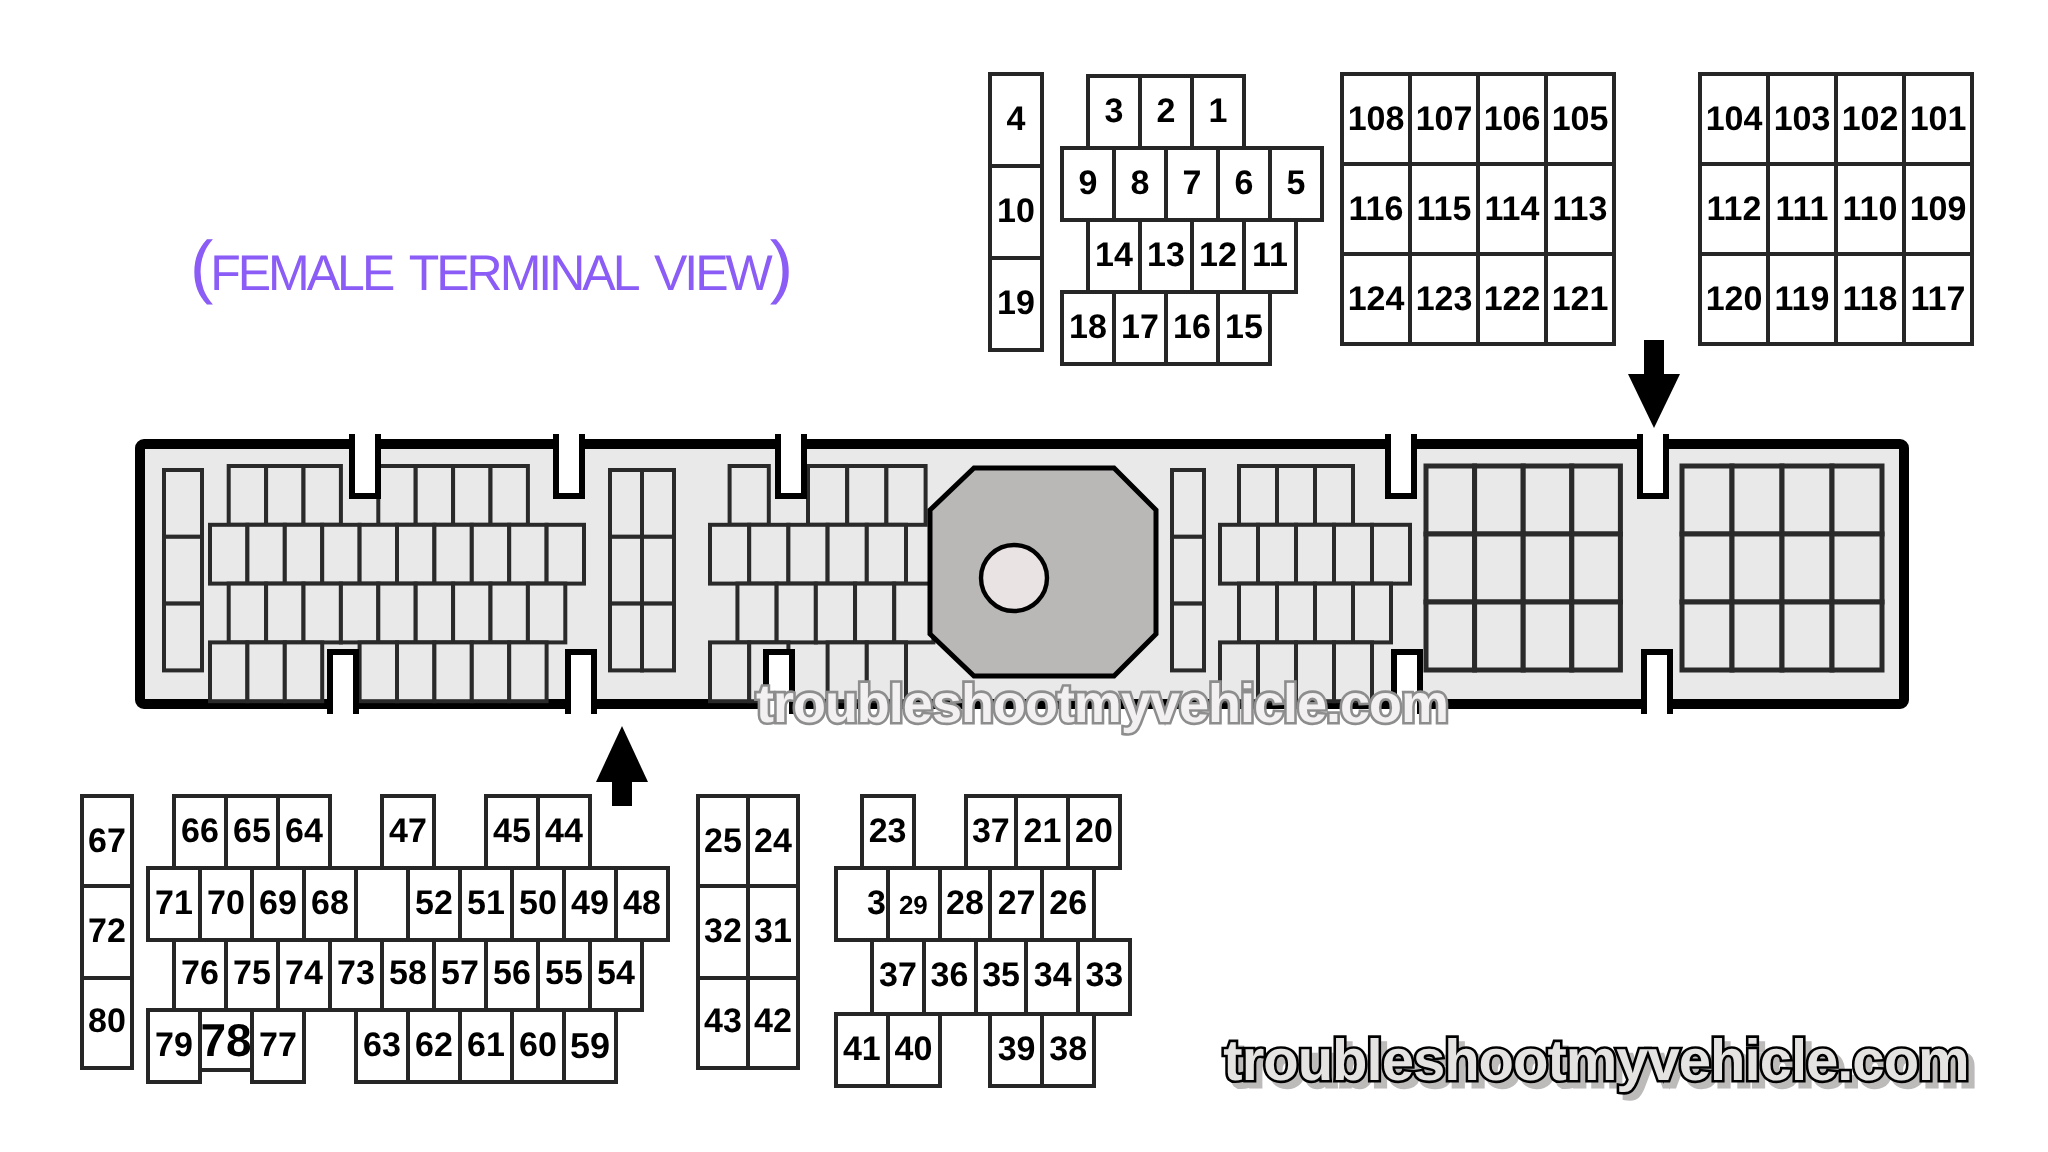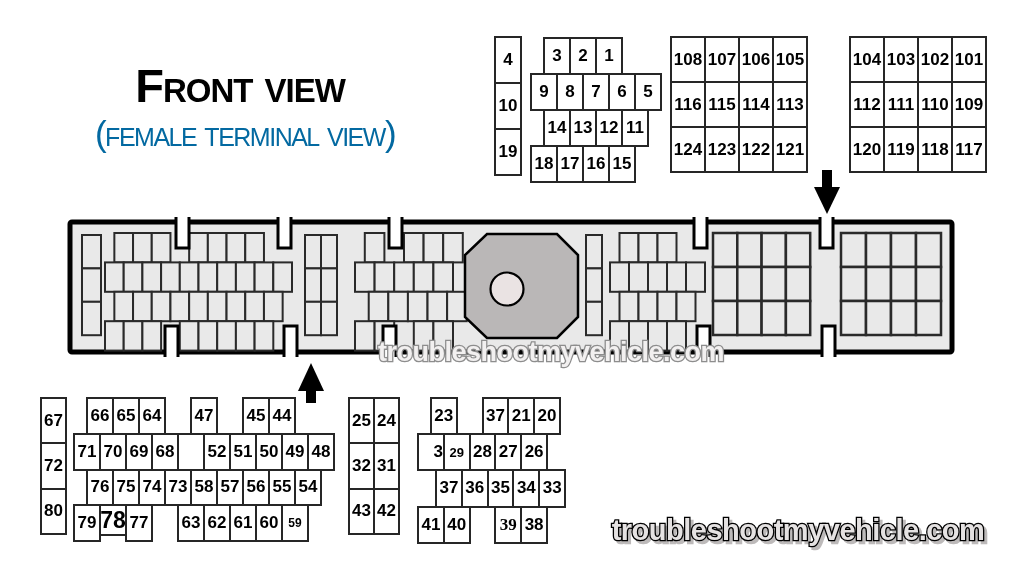--- a/index.html
+++ b/index.html
@@ -3,33 +3,32 @@
 <meta charset="utf-8">
 <style>
   html,body{margin:0;padding:0;background:#fff;}
   .stage{position:relative;width:1024px;height:576px;background:#fff;overflow:hidden;
          font-family:"Liberation Sans",sans-serif;}
   .title-main{position:absolute;left:90px;top:58px;width:300px;text-align:center;
       font-weight:bold;font-size:47px;letter-spacing:-1px;color:#000;
       font-variant:small-caps;text-transform:lowercase;}
   .title-main::first-letter{text-transform:uppercase;}
   .title-sub{position:absolute;left:65px;top:114px;width:360px;text-align:center;
-      font-weight:normal;font-size:35px;letter-spacing:-1.5px;color:#0369a1;
+      font-weight:normal;font-size:35px;letter-spacing:-1.5px;color:#8b5cf6;
       font-variant:small-caps;text-transform:lowercase;}
   .pin-cell{position:absolute;box-sizing:border-box;border:2px solid #262626;background:#fff;
       display:flex;align-items:center;justify-content:center;font-weight:bold;color:#000;
       font-family:"Liberation Sans",sans-serif;}
   svg{position:absolute;left:0;top:0;}
 </style>
 </head>
 <body>
 
 <div class="stage">
 
-  <div class="title-main">Front View</div>
   <div class="title-sub">(Female Terminal View)</div>
 
   <svg id="connector-svg" width="1024" height="576" viewBox="0 0 1024 576">
       <g>
         <rect x="70" y="222" width="882" height="130" rx="2" fill="#e9e9e9" stroke="#000000" stroke-width="5"></rect>
         <rect x="82" y="235" width="19" height="33.4" fill="#e9e9e9" stroke="#2a2a2a" stroke-width="2"></rect>
         <rect x="82" y="268.4" width="19" height="33.4" fill="#e9e9e9" stroke="#2a2a2a" stroke-width="2"></rect>
         <rect x="82" y="301.8" width="19" height="33.4" fill="#e9e9e9" stroke="#2a2a2a" stroke-width="2"></rect>
         <rect x="114.35" y="233" width="18.7" height="29.4" fill="#e9e9e9" stroke="#2a2a2a" stroke-width="2"></rect>
         <rect x="133.05" y="233" width="18.7" height="29.4" fill="#e9e9e9" stroke="#2a2a2a" stroke-width="2"></rect>
@@ -234,21 +233,21 @@
       <div class="pin-cell" style="left: 242px; top: 468.6px; width: 28px; height: 37.8px; font-size: 17px;">56</div>
       <div class="pin-cell" style="left: 268px; top: 468.6px; width: 28px; height: 37.8px; font-size: 17px;">55</div>
       <div class="pin-cell" style="left: 294px; top: 468.6px; width: 28px; height: 37.8px; font-size: 17px;">54</div>
       <div class="pin-cell" style="left: 73px; top: 504.4px; width: 28px; height: 37.8px; font-size: 17px;">79</div>
       <div class="pin-cell" style="left: 99px; top: 504.4px; width: 28px; height: 32px; font-size: 23px;">78</div>
       <div class="pin-cell" style="left: 125px; top: 504.4px; width: 28px; height: 37.8px; font-size: 17px;">77</div>
       <div class="pin-cell" style="left: 177px; top: 504.4px; width: 28px; height: 37.8px; font-size: 17px;">63</div>
       <div class="pin-cell" style="left: 203px; top: 504.4px; width: 28px; height: 37.8px; font-size: 17px;">62</div>
       <div class="pin-cell" style="left: 229px; top: 504.4px; width: 28px; height: 37.8px; font-size: 17px;">61</div>
       <div class="pin-cell" style="left: 255px; top: 504.4px; width: 28px; height: 37.8px; font-size: 17px;">60</div>
-      <div class="pin-cell" style="left: 281px; top: 504.4px; width: 28px; height: 37.8px; font-size: 12px;">59</div>
+      <div class="pin-cell" style="left: 281px; top: 504.4px; width: 28px; height: 37.8px; font-size: 18px;">59</div>
       <div class="pin-cell" style="left: 348px; top: 397px; width: 27px; height: 47.3px; font-size: 17px;">25</div>
       <div class="pin-cell" style="left: 373px; top: 397px; width: 27px; height: 47.3px; font-size: 17px;">24</div>
       <div class="pin-cell" style="left: 348px; top: 442.3px; width: 27px; height: 47.3px; font-size: 17px;">32</div>
       <div class="pin-cell" style="left: 373px; top: 442.3px; width: 27px; height: 47.3px; font-size: 17px;">31</div>
       <div class="pin-cell" style="left: 348px; top: 487.6px; width: 27px; height: 47.3px; font-size: 17px;">43</div>
       <div class="pin-cell" style="left: 373px; top: 487.6px; width: 27px; height: 47.3px; font-size: 17px;">42</div>
       <div class="pin-cell" style="left: 429.9px; top: 397px; width: 27.8px; height: 38.2px; font-size: 17px;">23</div>
       <div class="pin-cell" style="left: 481.5px; top: 397px; width: 27.8px; height: 38.2px; font-size: 17px;">37</div>
       <div class="pin-cell" style="left: 507.3px; top: 397px; width: 27.8px; height: 38.2px; font-size: 17px;">21</div>
       <div class="pin-cell" style="left: 533.1px; top: 397px; width: 27.8px; height: 38.2px; font-size: 17px;">20</div>
@@ -257,16 +256,16 @@
       <div class="pin-cell" style="left: 468.6px; top: 433.2px; width: 27.8px; height: 38.2px; font-size: 17px;">28</div>
       <div class="pin-cell" style="left: 494.4px; top: 433.2px; width: 27.8px; height: 38.2px; font-size: 17px;">27</div>
       <div class="pin-cell" style="left: 520.2px; top: 433.2px; width: 27.8px; height: 38.2px; font-size: 17px;">26</div>
       <div class="pin-cell" style="left: 435.06px; top: 469.4px; width: 27.8px; height: 38.2px; font-size: 17px;">37</div>
       <div class="pin-cell" style="left: 460.86px; top: 469.4px; width: 27.8px; height: 38.2px; font-size: 17px;">36</div>
       <div class="pin-cell" style="left: 486.66px; top: 469.4px; width: 27.8px; height: 38.2px; font-size: 17px;">35</div>
       <div class="pin-cell" style="left: 512.46px; top: 469.4px; width: 27.8px; height: 38.2px; font-size: 17px;">34</div>
       <div class="pin-cell" style="left: 538.26px; top: 469.4px; width: 27.8px; height: 38.2px; font-size: 17px;">33</div>
       <div class="pin-cell" style="left: 417px; top: 505.6px; width: 27.8px; height: 38.2px; font-size: 17px;">41</div>
       <div class="pin-cell" style="left: 442.8px; top: 505.6px; width: 27.8px; height: 38.2px; font-size: 17px;">40</div>
-      <div class="pin-cell" style="left: 494.4px; top: 505.6px; width: 27.8px; height: 38.2px; font-size: 17px; font-family: Liberation Serif, serif;">39</div>
+      <div class="pin-cell" style="left: 494.4px; top: 505.6px; width: 27.8px; height: 38.2px; font-size: 17px;">39</div>
       <div class="pin-cell" style="left: 520.2px; top: 505.6px; width: 27.8px; height: 38.2px; font-size: 17px;">38</div>
     </div>
 </div>
 
 </body></html>

